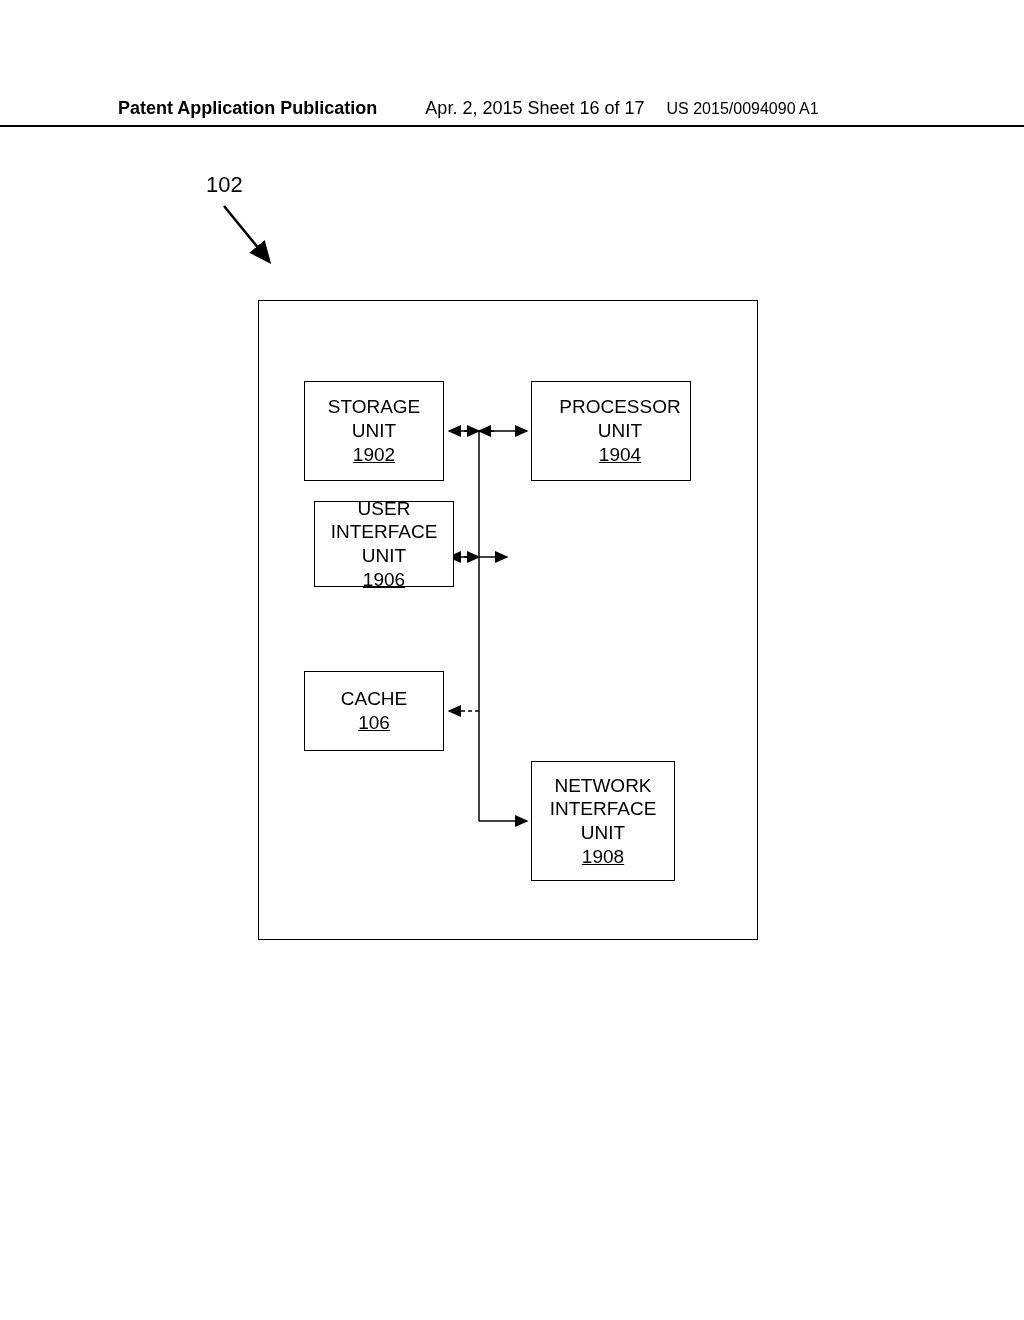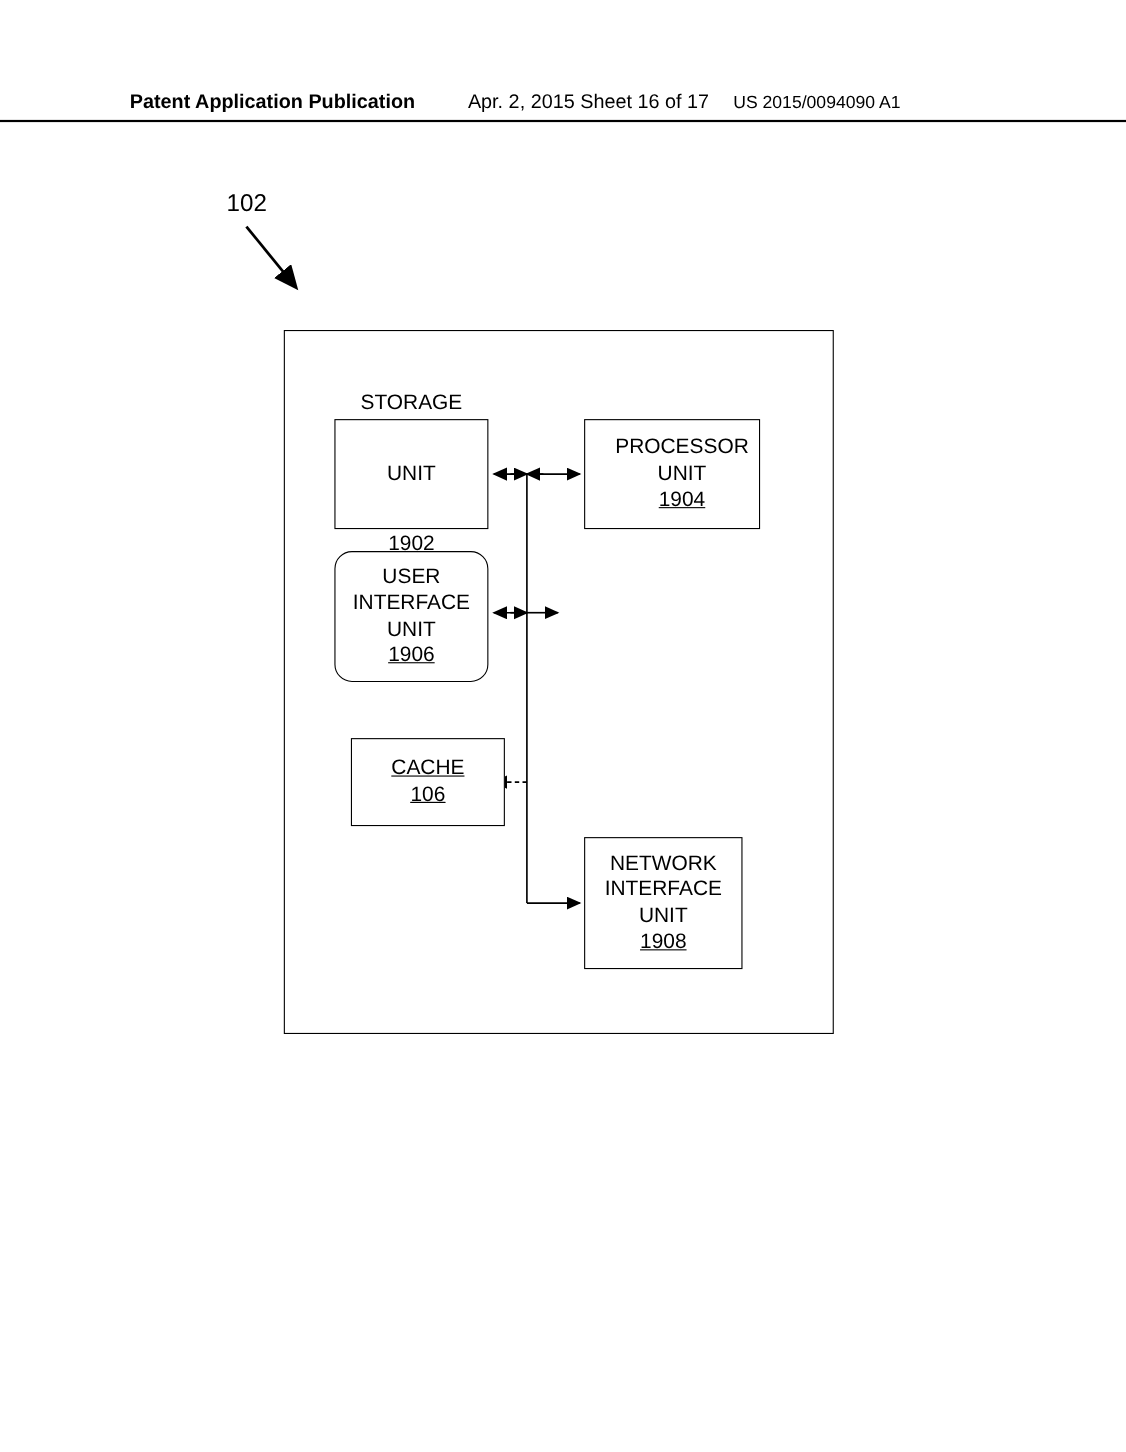--- a/index.html
+++ b/index.html
@@ -6,21 +6,21 @@
   body {
     width: 1024px;
     height: 1320px;
     background: #ffffff;
     font-family: Arial, Helvetica, sans-serif;
     position: relative;
     color: #000;
   }
   .header {
     position: absolute;
-    top: 82px;
+    top: 98px;
     left: 0;
     width: 1024px;
     display: flex;
     align-items: baseline;
     border-bottom: 2px solid #000;
     padding: 0 0 6px 0;
   }
   .header-left {
     font-weight: bold;
     font-size: 18px;
@@ -74,25 +74,25 @@
     display: flex;
     flex-direction: column;
     justify-content: center;
     align-items: center;
     font-size: 19px;
     line-height: 1.25;
     background: #fff;
   }
   .block .ref { text-decoration: underline; }
 
-  .storage { left: 45px; top: 80px; width: 140px; height: 100px; gap: 40px; }
+  .storage { left: 45px; top: 80px; width: 140px; height: 100px; }
   .processor { left: 272px; top: 80px; width: 160px; height: 100px; padding-left: 18px; }
-  .ui-unit { left: 45px; top: 200px; width: 140px; height: 119px; border-radius: 16px; }
+  .ui-unit { left: 55px; top: 200px; width: 140px; height: 86px; }
   .location { left: 252px; top: 218px; width: 200px; height: 160px; }
-  .cache { left: 60px; top: 370px; width: 140px; height: 80px; text-decoration: underline; }
+  .cache { left: 45px; top: 370px; width: 140px; height: 80px; }
   .network { left: 272px; top: 460px; width: 144px; height: 120px; }
 
   svg.connectors {
     position: absolute;
     left: 0;
     top: 0;
     width: 500px;
     height: 640px;
     pointer-events: none;
   }

